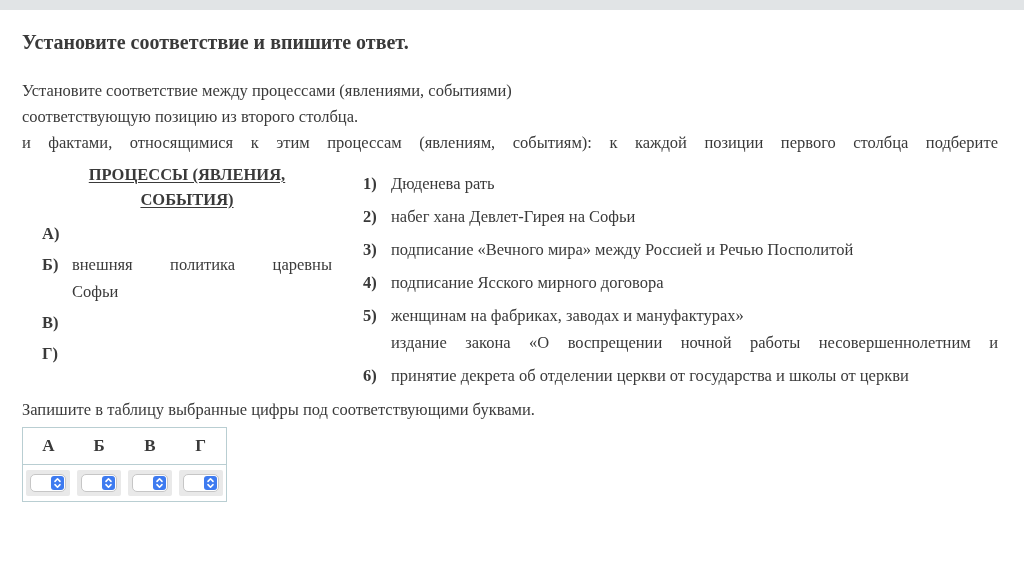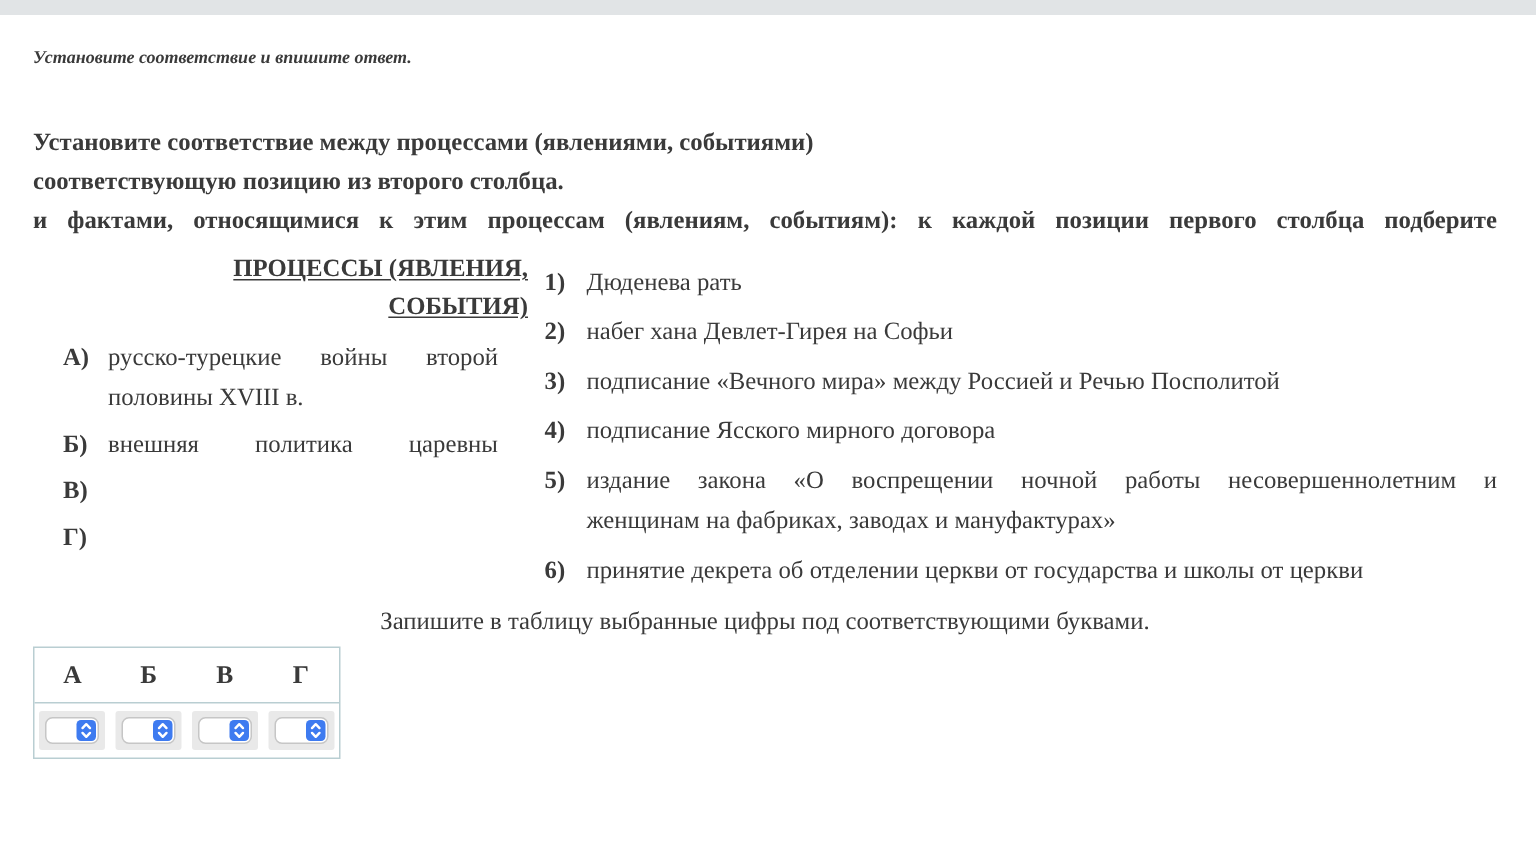--- a/index.html
+++ b/index.html
@@ -14,43 +14,43 @@
   body {
     width: 1024px; height: 574px; overflow: hidden;
     background: #ffffff;
     color: var(--text);
     font-family: "Liberation Serif", "DejaVu Serif", serif;
     font-size: 16.5px;
   }
   .topbar { height: 10px; background: var(--top-bar); }
   .content { padding: 0 26px 0 22px; }
 
-  .title { font-weight: bold; font-size: 12px; margin: 21px 0 0 0; font-style: italic; }
-
-  .instructions { margin-top: 36px; line-height: 26px; font-weight: bold; }
+  .title { font-weight: bold; font-size: 20px; margin: 21px 0 0 0; }
+
+  .instructions { margin-top: 24px; line-height: 26px; }
   .ln { display: block; }
   .just { text-align: justify; text-align-last: justify; }
 
   .cols { display: flex; margin-top: 6px; }
   .col-left { width: 330px; flex: 0 0 330px; }
   .col-right { flex: 1; margin-left: 11px; }
 
-  .col-header { font-weight: bold; text-align: right; line-height: 25px; min-height: 50px; }
+  .col-header { font-weight: bold; text-align: center; line-height: 25px; min-height: 50px; }
   .col-header .hline { text-decoration: underline; text-underline-offset: 2px; }
 
   .list { margin-top: 8px; }
   .item { display: flex; line-height: 27px; margin-bottom: 4px; }
   .item .lbl { font-weight: bold; flex: 0 0 30px; }
   .col-left .list { padding-left: 20px; }
   .col-left .itxt { width: 260px; }
   .col-right .item { margin-bottom: 6px; }
   .col-right .item .lbl { flex: 0 0 28px; }
   .col-right .itxt { flex: 1; }
 
-  .prompt { margin-top: 2px; line-height: 26px; text-align: center; }
+  .prompt { margin-top: 2px; line-height: 26px; }
 
   .ans-table { margin-top: 4px; width: 205px; border: 1px solid var(--table-border); background: #fff; }
   .ans-head { display: flex; height: 37px; align-items: center; border-bottom: 1px solid var(--table-border); }
   .ans-h { flex: 1; text-align: center; font-weight: bold; font-size: 17px; }
   .ans-row { display: flex; height: 36px; align-items: center; }
   .ans-cell { flex: 1; display: flex; justify-content: center; }
   .pad {
     width: 44px; height: 26px; background: var(--select-pad);
     display: flex; align-items: center; justify-content: center; border-radius: 2px;
   }
@@ -89,29 +89,26 @@
   <div class="cols">
 
     <div class="col-left">
       <div class="col-header">
         <div class="hline">ПРОЦЕССЫ (ЯВЛЕНИЯ,</div>
         <div class="hline">СОБЫТИЯ)</div>
       </div>
       <div class="list">
         <div class="item">
           <span class="lbl">А)</span>
-          <div class="itxt">
-            <span class="ln just">русско-турецкие войны второй</span>
-            <span class="ln">половины XVIII в.</span>
-          </div>
         </div>
         <div class="item">
           <span class="lbl">Б)</span>
           <div class="itxt">
             <span class="ln just">внешняя политика царевны</span>
+            <span class="ln">Софьи</span>
           </div>
         </div>
         <div class="item">
           <span class="lbl">В)</span>
         </div>
         <div class="item">
           <span class="lbl">Г)</span>
         </div>
       </div>
     </div>
@@ -138,22 +135,22 @@
         </div>
         <div class="item">
           <span class="lbl">4)</span>
           <div class="itxt">
             <span class="ln">подписание Ясского мирного договора</span>
           </div>
         </div>
         <div class="item">
           <span class="lbl">5)</span>
           <div class="itxt">
+            <span class="ln">женщинам на фабриках, заводах и мануфактурах»</span>
             <span class="ln just">издание закона «О воспрещении ночной работы несовершеннолетним и</span>
-            <span class="ln">женщинам на фабриках, заводах и мануфактурах»</span>
           </div>
         </div>
         <div class="item">
           <span class="lbl">6)</span>
           <div class="itxt">
             <span class="ln">принятие декрета об отделении церкви от государства и школы от церкви</span>
           </div>
         </div>
       </div>
     </div>

